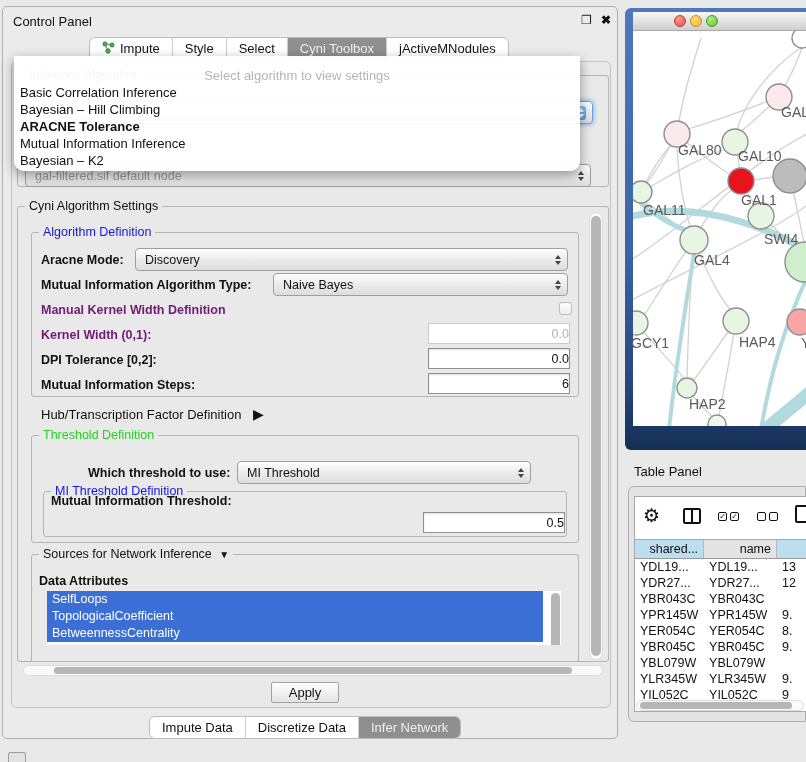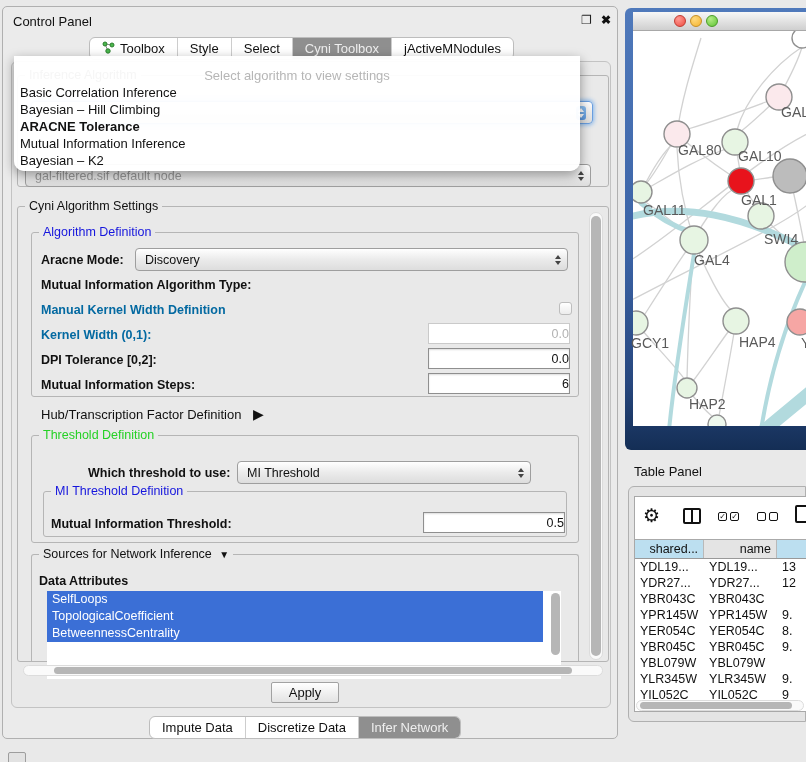--- a/index.html
+++ b/index.html
@@ -8,21 +8,21 @@
           font-family:"Liberation Sans",sans-serif;color:#111;font-size:13px}
   .abs{position:absolute}
   .win{background:#ebebeb;border:1px solid #b0b0b0;border-radius:5px}
   .panel{background:#e9e9e9;border:1px solid #c3c3c3;border-radius:6px}
   .group{position:absolute;border:1px solid #b5b5b5;border-radius:3px}
   .gtitle{position:absolute;top:-8px;left:7px;background:#e9e9e9;padding:0 4px;font-size:12.5px;white-space:nowrap}
   .blue{color:#1515dd}
   .greenT{color:#25d125}
   .lbl{position:absolute;font-size:12.5px;font-weight:bold;white-space:nowrap}
   .lbl.plain{font-weight:normal;font-size:13px}
-  .dis{color:#0369a1}
+  .dis{color:#701a75}
   .combo{position:absolute;display:flex;align-items:center;height:23px;
          background:linear-gradient(#ffffff,#ebebeb 50%,#dddddd);border:1px solid #9e9e9e;
          border-radius:4px;font-size:12.5px;padding-left:9px}
   .spin{margin-left:auto;margin-right:6px;display:flex;flex-direction:column;gap:2px;align-items:center}
   .spin i{display:block;width:0;height:0;border-left:3.5px solid transparent;border-right:3.5px solid transparent}
   .spin .up{border-bottom:4px solid #444}
   .spin .dn{border-top:4px solid #444}
   .field{position:absolute;height:21px;background:#fff;border:1px solid #8f8f8f;
          box-shadow:inset 0 1px 2px rgba(0,0,0,.14);font-size:12.5px;display:flex;
          align-items:center;justify-content:flex-end;padding:0 0}
@@ -66,21 +66,21 @@
       <div class="tab">
         <span>
           <svg width="13" height="13" viewBox="0 0 13 13">
               <line x1="3" y1="3" x2="10" y2="4" stroke="#888" stroke-width="1"></line>
               <line x1="3" y1="3" x2="6" y2="10" stroke="#888" stroke-width="1"></line>
               <circle cx="3" cy="3" r="2" fill="#49b84c" stroke="#2c7d2e"></circle>
               <circle cx="10" cy="4" r="2" fill="#49b84c" stroke="#2c7d2e"></circle>
               <circle cx="6" cy="10" r="2.2" fill="#49b84c" stroke="#2c7d2e"></circle>
             </svg>
         </span>
-        <span>Toolbox</span>
+        <span>Impute</span>
       </div>
       <div class="tab">
           <span>Style</span>
         </div>
       <div class="tab">
           <span>Select</span>
         </div>
       <div class="tab active">
           <span>Cyni Toolbox</span>
         </div>
@@ -115,20 +115,27 @@
     </div>
     <div class="lbl" style="left:38px;top:246px">Aracne Mode:</div>
     <div class="combo" style="left:132px;top:241px;width:433px">
       <span>Discovery</span>
       <span class="spin">
           <i class="up"></i>
           <i class="dn"></i>
         </span>
     </div>
     <div class="lbl" style="left:38px;top:271px">Mutual Information Algorithm Type:</div>
+    <div class="combo" style="left:270px;top:266px;width:295px">
+      <span>Naive Bayes</span>
+      <span class="spin">
+          <i class="up"></i>
+          <i class="dn"></i>
+        </span>
+    </div>
     <div class="lbl dis" style="left:38px;top:296px">Manual Kernel Width Definition</div>
     <div class="checkbox" style="left:556px;top:295px"></div>
     <div class="lbl dis" style="left:38px;top:321px">Kernel Width (0,1):</div>
     <div class="field dis" style="left:425px;top:316px;width:142px">0.0</div>
     <div class="lbl" style="left:38px;top:346px">DPI Tolerance [0,2]:</div>
     <div class="field" style="left:425px;top:341px;width:142px">0.0</div>
     <div class="lbl" style="left:38px;top:371px">Mutual Information Steps:</div>
     <div class="field" style="left:425px;top:366px;width:142px">6</div>
 
     <div class="lbl plain" style="left:38px;top:399px">
@@ -143,31 +150,31 @@
     <div class="combo" style="left:234px;top:454px;width:294px">
       <span>MI Threshold</span>
       <span class="spin">
           <i class="up"></i>
           <i class="dn"></i>
         </span>
     </div>
     <div class="group" style="left:40px;top:484px;width:524px;height:46px">
       <div class="gtitle blue">MI Threshold Definition</div>
     </div>
-    <div class="lbl" style="left:48px;top:510px">Mutual Information Threshold:</div>
+    <div class="lbl" style="left:48px;top:487px">Mutual Information Threshold:</div>
     <div class="field" style="left:420px;top:505px;width:142px">0.5</div>
 
     <div class="group" style="left:28px;top:547px;width:548px;height:108px;border-bottom:none;border-radius:3px 3px 0 0">
       <div class="gtitle">
         <span>Sources for Network Inference</span>
         <span style="font-size:10px;margin-left:4px">▼</span>
       </div>
     </div>
     <div class="lbl" style="left:36px;top:567px">Data Attributes</div>
-    <div class="abs" style="left:44px;top:584px;width:514px;height:88px;background:#fff;overflow:hidden">
+    <div class="abs" style="left:44px;top:584px;width:514px;height:54px;background:#fff;overflow:hidden">
       <div class="attr-item" style="width:496px">SelfLoops</div>
       <div class="attr-item" style="width:496px">TopologicalCoefficient</div>
       <div class="attr-item" style="width:496px">BetweennessCentrality</div>
       <div class="abs thumb" style="right:1px;top:2px;width:9px;height:62px"></div>
     </div>
 
     <div class="vtrack" style="left:586px;top:205px;width:14px;height:448px">
       <div class="thumb" style="left:1px;top:3px;width:10px;height:440px"></div>
     </div>
 

